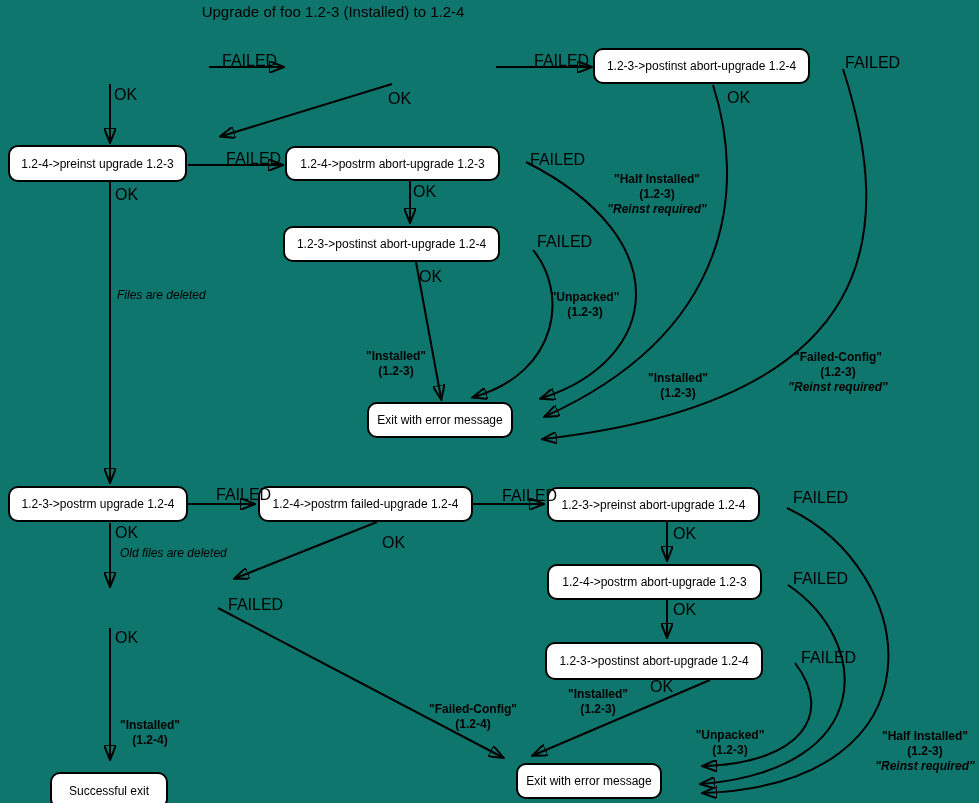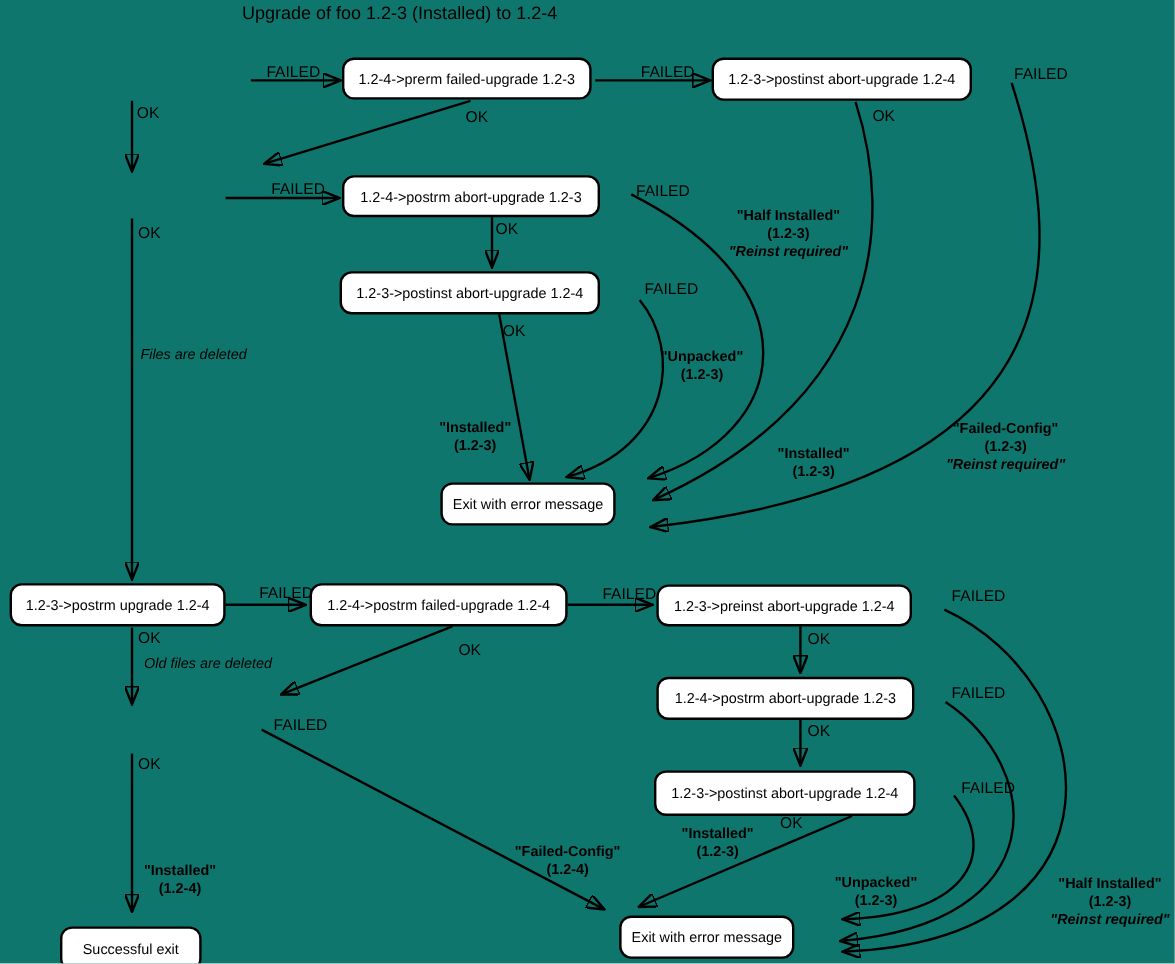--- a/index.html
+++ b/index.html
@@ -13,21 +13,21 @@
     position:absolute;left:333px;top:3px;transform:translateX(-50%);
     font-size:15px;white-space:nowrap;
   }
   .node{
     position:absolute;box-sizing:border-box;background:#fff;
     border:2px solid #000;border-radius:10px;
     display:flex;align-items:center;justify-content:center;text-align:center;
     font-size:12px;padding:2px 4px;z-index:2;
   }
   .elabel{
-    position:absolute;font-size:13px;white-space:nowrap;z-index:3;
+    position:absolute;font-size:16px;white-space:nowrap;z-index:3;
   }
   .note{
     position:absolute;font-size:12px;font-style:italic;white-space:nowrap;z-index:3;
   }
   .state{
     position:absolute;font-size:12px;font-weight:bold;text-align:center;
     line-height:15px;transform:translateX(-50%);white-space:nowrap;z-index:3;
   }
   .state .reinst{font-style:italic;}
 </style>
@@ -66,22 +66,22 @@
     <path d="M667,600 V636" marker-end="url(#ah)"></path>
     <path d="M710,680 L534,755" marker-end="url(#ah)"></path>
     <path d="M218,608 L502,757" marker-end="url(#ah)"></path>
     <path d="M795,663 C835,715 800,763 704,766" marker-end="url(#ah)"></path>
     <path d="M788,585 C870,640 880,768 702,784" marker-end="url(#ah)"></path>
     <path d="M787,508 C920,570 950,783 704,793" marker-end="url(#ah)"></path>
   </svg>
 
   <div class="title">Upgrade of foo 1.2-3 (Installed) to 1.2-4</div>
 
-  <div class="node" style="left:285px;top:48px;width:208px;height:35px">1.2-4-&gt;prerm failed-upgrade 1.2-3</div>
   <div class="node" style="left:593px;top:48px;width:217px;height:36px">1.2-3-&gt;postinst abort-upgrade 1.2-4</div>
+  <div class="node" style="left:8px;top:145px;width:179px;height:37px">1.2-4-&gt;preinst upgrade 1.2-3</div>
   <div class="node" style="left:285px;top:146px;width:215px;height:35px">1.2-4-&gt;postrm abort-upgrade 1.2-3</div>
   <div class="node" style="left:283px;top:226px;width:217px;height:36px">1.2-3-&gt;postinst abort-upgrade 1.2-4</div>
   <div class="node" style="left:367px;top:402px;width:146px;height:36px">Exit with error message</div>
   <div class="node" style="left:8px;top:486px;width:180px;height:36px">1.2-3-&gt;postrm upgrade 1.2-4</div>
   <div class="node" style="left:258px;top:486px;width:215px;height:36px">1.2-4-&gt;postrm failed-upgrade 1.2-4</div>
   <div class="node" style="left:547px;top:487px;width:213px;height:35px">1.2-3-&gt;preinst abort-upgrade 1.2-4</div>
   <div class="node" style="left:547px;top:564px;width:215px;height:36px">1.2-4-&gt;postrm abort-upgrade 1.2-3</div>
   <div class="node" style="left:545px;top:642px;width:218px;height:38px">1.2-3-&gt;postinst abort-upgrade 1.2-4</div>
   <div class="node" style="left:50px;top:772px;width:118px;height:37px">Successful exit</div>
   <div class="node" style="left:516px;top:763px;width:146px;height:36px">Exit with error message</div>

